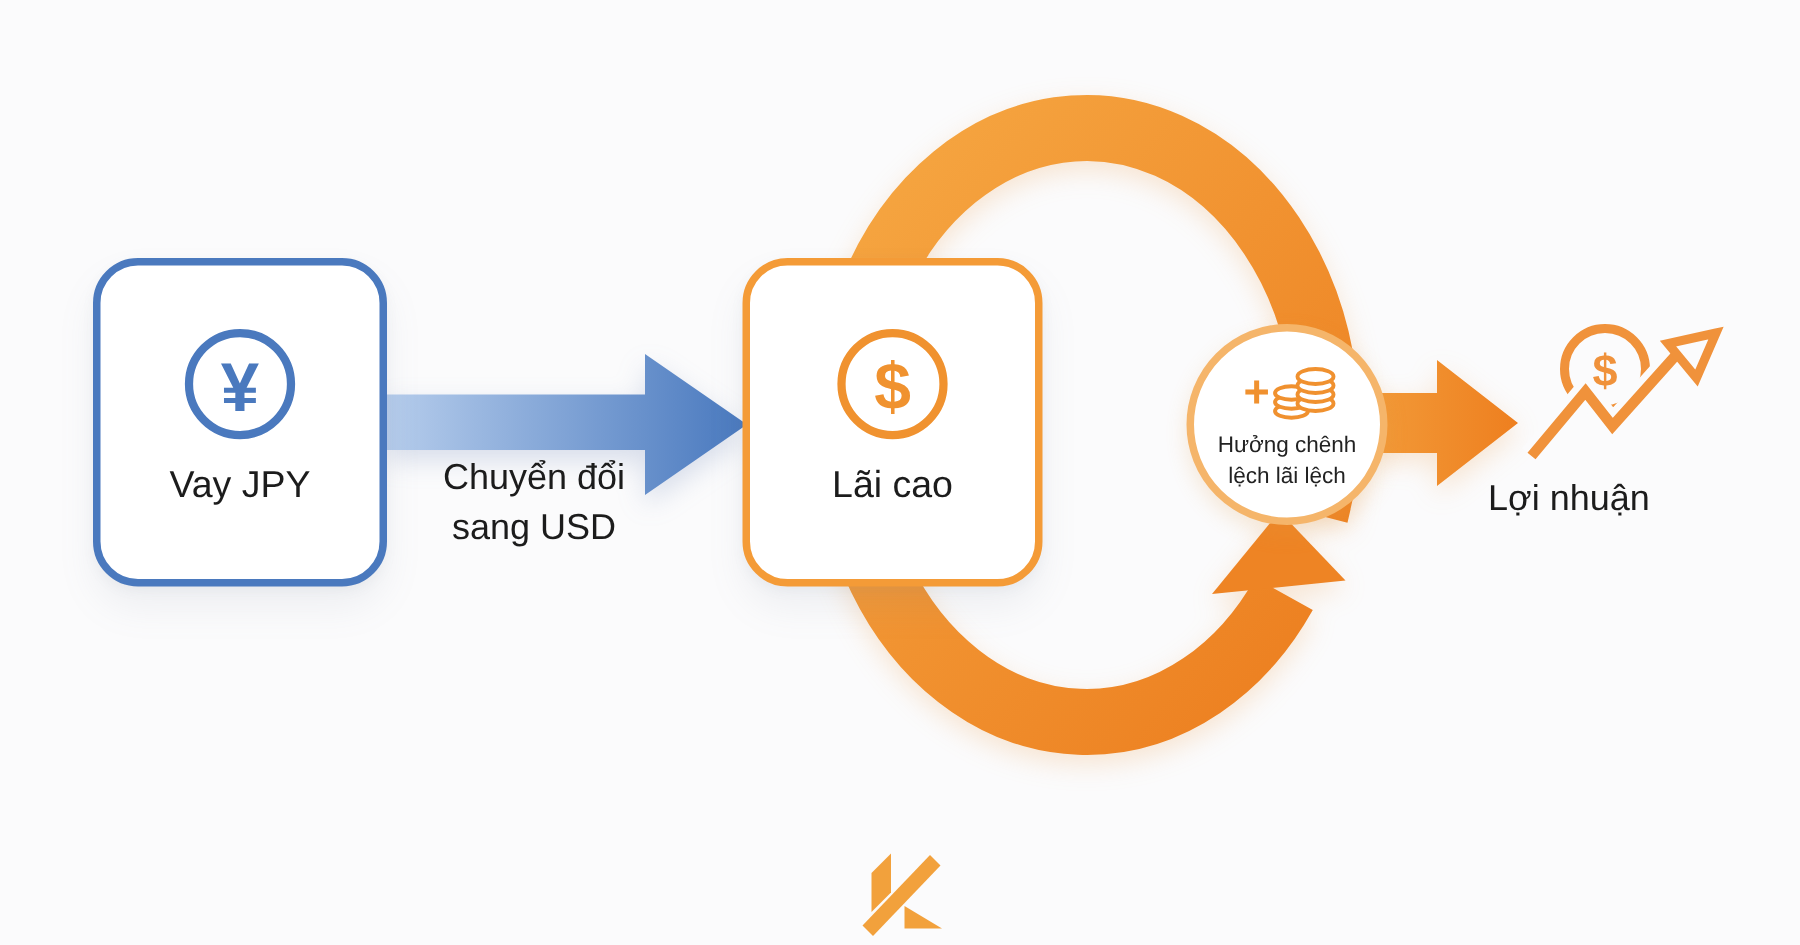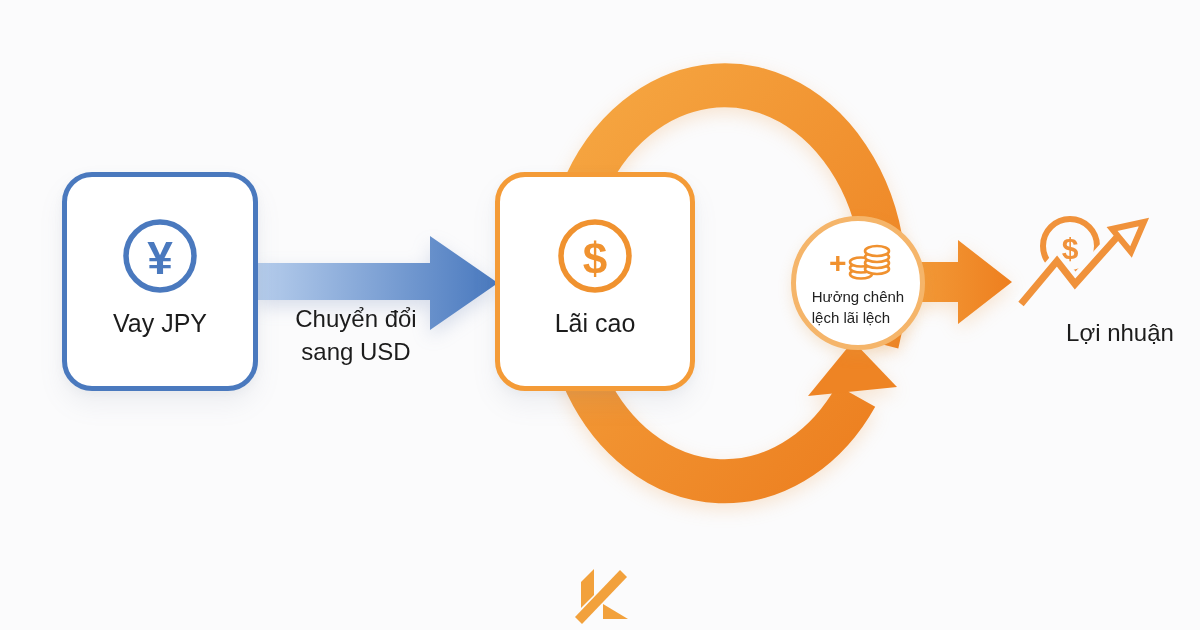--- a/index.html
+++ b/index.html
@@ -15,35 +15,35 @@
     border-radius:30px;display:flex;flex-direction:column;align-items:center;
     justify-content:flex-start;padding-top:40px;box-sizing:border-box;z-index:2;
     box-shadow:0 14px 24px rgba(125,135,155,.10),0 3px 8px rgba(125,135,155,.07);
   }
   .box-borrow{left:62px;top:172px;border:5px solid #4A79BE;}
   .box-interest{left:495px;top:172px;width:200px;border:5px solid #F49B37;}
   .node-label{font-size:25px;line-height:33px;margin-top:12px;}
   
   .convert-label{left:258px;top:302px;width:196px;text-align:center;
     font-size:24px;line-height:33px;z-index:2;}
-  .profit-label{left:1042px;top:319px;width:156px;text-align:center;
+  .profit-label{left:992px;top:319px;width:156px;text-align:left;
     font-size:24px;z-index:2;}
   
   .shape-back{z-index:1;}
   .shape-mid{z-index:2;}
   .sh-blue{filter:drop-shadow(0 7px 9px rgba(90,120,175,.22));}
   .sh-orange{filter:drop-shadow(0 6px 9px rgba(235,150,60,.22));}
   
   .badge{
     left:791px;top:216px;width:134px;height:134px;border-radius:50%;
     background:#FFFFFF;border:5px solid #F5B56A;box-sizing:border-box;z-index:3;
     display:flex;flex-direction:column;align-items:center;justify-content:center;
     box-shadow:0 6px 14px rgba(225,155,70,.20);
   }
-  .badge-text{font-size:15px;line-height:21px;text-align:left;color:#222222;margin-top:3px;}
+  .badge-text{font-size:15px;line-height:21px;text-align:center;color:#222222;margin-top:3px;}
   .block{display:block;}
 </style>
 </head>
 <body>
 
 <div class="canvas">
 
   <svg class="abs shape-back sh-orange" style="left:540px;top:40px;" width="420" height="465" viewBox="0 0 420 465">
     <defs>
       <linearGradient id="ringGrad" x1="0" y1="0" x2="1" y2="1">

